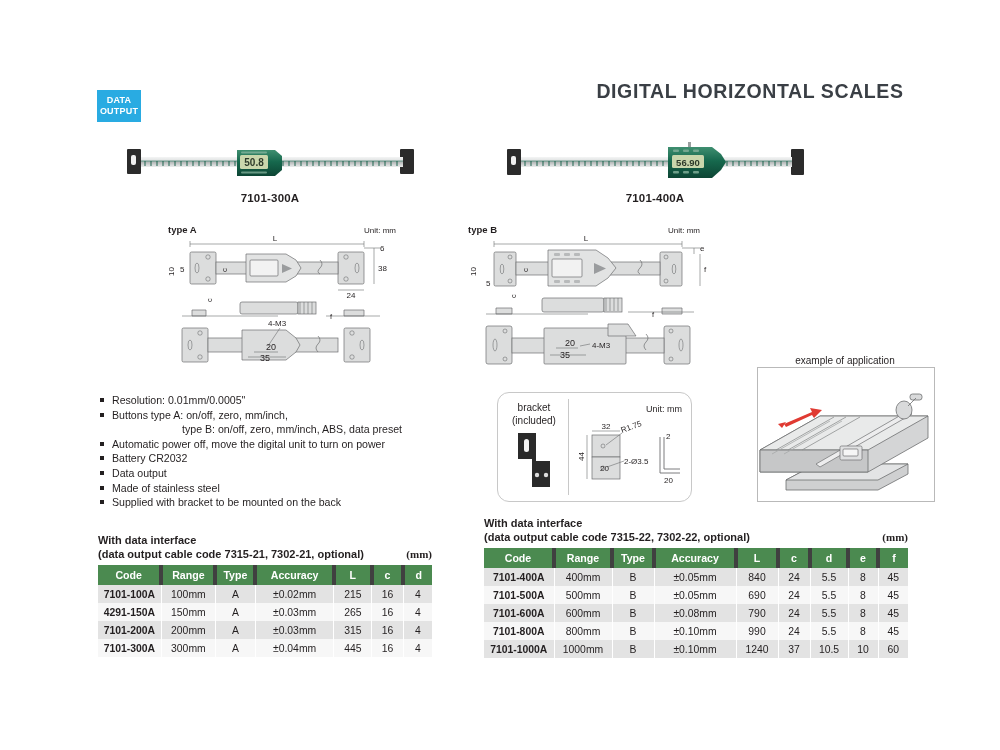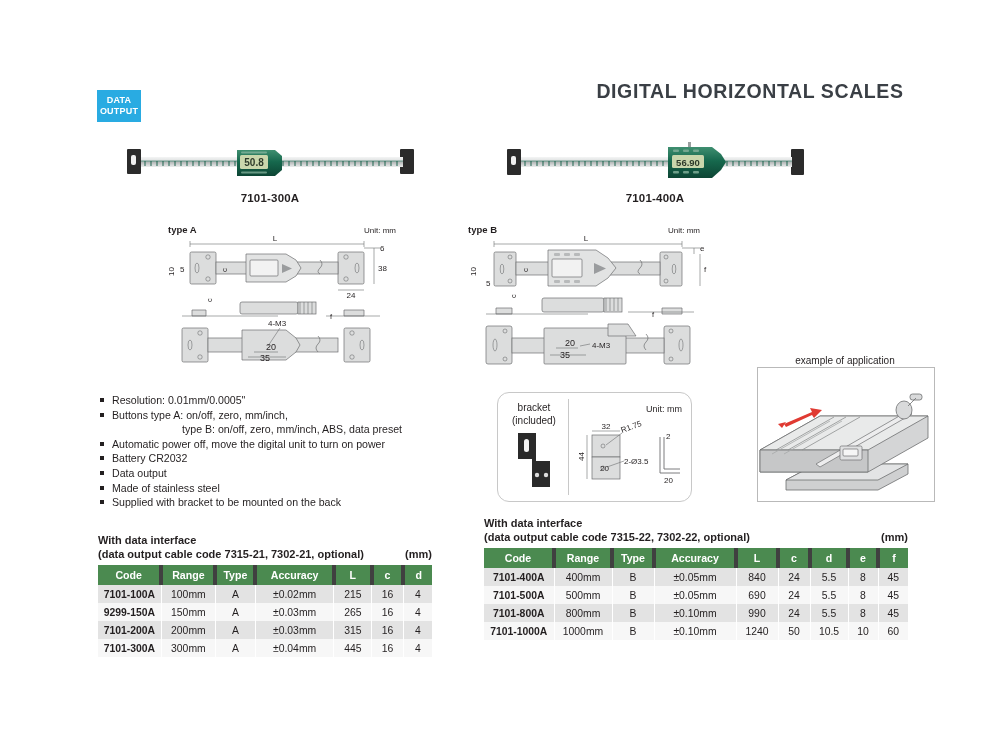--- a/index.html
+++ b/index.html
@@ -69,21 +69,21 @@
     border:1px solid #b9b9b9;background:#fff;
   }
   .appcap{
     position:absolute;left:757px;top:355px;width:176px;text-align:center;
     font-size:10px;color:#231f20;
   }
 
   
   .tblwrap{position:absolute;}
   .tblhead1{font-size:11px;font-weight:bold;line-height:14px;color:#231f20;}
-  .mmtag{font-size:11px;font-weight:bold;color:#231f20;}
+  .mmtag{font-size:11px;font-weight:bold;color:#231f20;font-family:Liberation Serif, serif;}
   table.spec{border-collapse:collapse;font-size:10.4px;}
   table.spec th{
     background:#4b8a50;color:#ffffff;font-weight:bold;
     padding:4px 2px;text-align:center;border-right:4px solid #404040;
     font-size:10.6px;
   }
   table.spec th:last-child{border-right:none;}
   table.spec td{
     padding:3.5px 2px;text-align:center;border-right:1px solid #ffffff;color:#231f20;
   }
@@ -568,21 +568,21 @@
         <tr>
           <td class="code">7101-100A</td>
           <td>100mm</td>
           <td>A</td>
           <td>±0.02mm</td>
           <td>215</td>
           <td>16</td>
           <td>4</td>
         </tr>
         <tr>
-          <td class="code">9299-150A</td>
+          <td class="code">4291-150A</td>
           <td>150mm</td>
           <td>A</td>
           <td>±0.03mm</td>
           <td>265</td>
           <td>16</td>
           <td>4</td>
         </tr>
         <tr>
           <td class="code">7101-200A</td>
           <td>200mm</td>
@@ -653,37 +653,48 @@
           <td>500mm</td>
           <td>B</td>
           <td>±0.05mm</td>
           <td>690</td>
           <td>24</td>
           <td>5.5</td>
           <td>8</td>
           <td>45</td>
         </tr>
         <tr>
+          <td class="code">7101-600A</td>
+          <td>600mm</td>
+          <td>B</td>
+          <td>±0.08mm</td>
+          <td>790</td>
+          <td>24</td>
+          <td>5.5</td>
+          <td>8</td>
+          <td>45</td>
+        </tr>
+        <tr>
           <td class="code">7101-800A</td>
           <td>800mm</td>
           <td>B</td>
           <td>±0.10mm</td>
           <td>990</td>
           <td>24</td>
           <td>5.5</td>
           <td>8</td>
           <td>45</td>
         </tr>
         <tr>
           <td class="code">7101-1000A</td>
           <td>1000mm</td>
           <td>B</td>
           <td>±0.10mm</td>
           <td>1240</td>
-          <td>50</td>
+          <td>37</td>
           <td>10.5</td>
           <td>10</td>
           <td>60</td>
         </tr>
       </tbody>
     </table>
   </div>
 
 </div>
 

